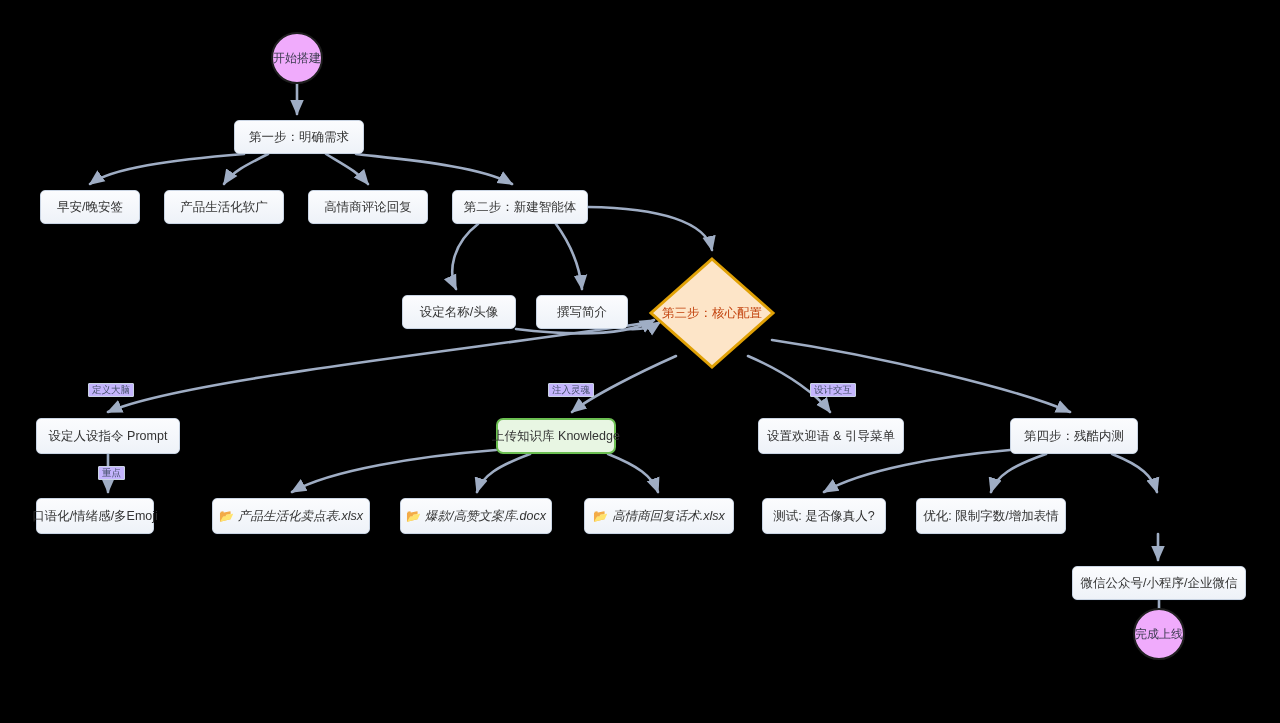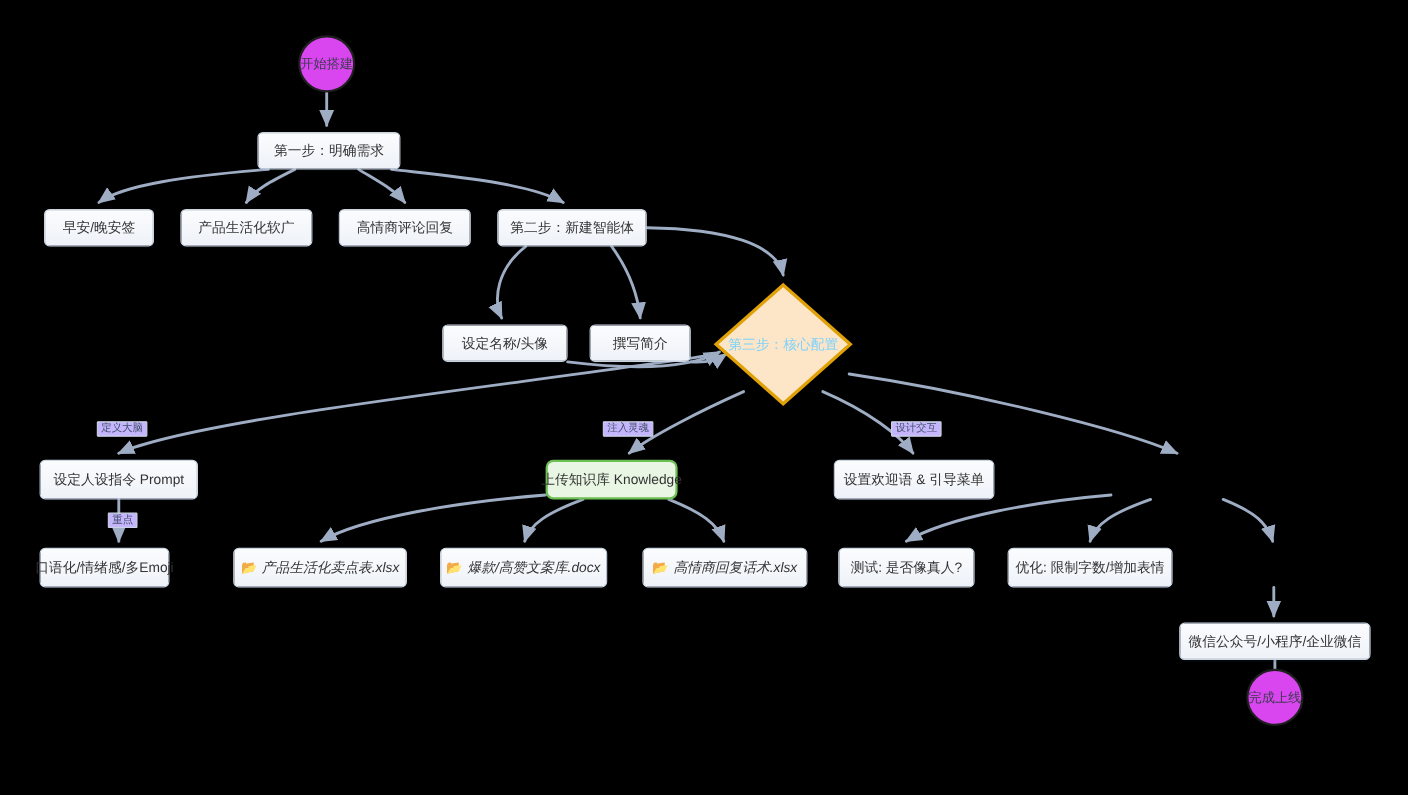--- a/index.html
+++ b/index.html
@@ -42,41 +42,41 @@
     border: 1px solid #c9d4e3;
     border-radius: 5px;
     box-shadow: 0 1px 1px rgba(40,60,90,0.10);
   }
   .node.rect.green {
     background: #e8f6e3;
     border: 2px solid #6cbf52;
     border-radius: 7px;
   }
   .node.circle {
-    background: #d946ef;
+    background: #f0abfc;
     border: 2.5px solid #1f1f1f;
     border-radius: 50%;
     font-size: 12px;
     color: #3b3b4f;
   }
   .node.diamond-wrap {
     background: none;
     border: none;
   }
   .diamond-shape {
     position: absolute;
     left: 0; top: 0;
     width: 100%;
     height: 100%;
   }
   .diamond-label {
     position: relative;
     z-index: 2;
     font-size: 12.5px;
-    color: #7dd3fc;
+    color: #c2410c;
   }
   .node .ital {
     font-style: italic;
   }
   .folder-ico {
     font-style: normal;
     margin-right: 4px;
     font-size: 12px;
   }
   .edge-label {
@@ -190,20 +190,23 @@
   </div>
 
   <div class="node rect green" style="left:496px;top:418px;width:120px;height:36px;">
     <span>上传知识库 Knowledge</span>
   </div>
 
   <div class="node rect" style="left:758px;top:418px;width:146px;height:36px;">
     <span>设置欢迎语 &amp; 引导菜单</span>
   </div>
 
+  <div class="node rect" style="left:1010px;top:418px;width:128px;height:36px;">
+    <span>第四步：残酷内测</span>
+  </div>
 
   <div class="node rect" style="left:36px;top:498px;width:118px;height:36px;">
     <span>口语化/情绪感/多Emoji</span>
   </div>
 
   <div class="node rect" style="left:212px;top:498px;width:158px;height:36px;">
     <span class="folder-ico">📂</span>
     <span class="ital">产品生活化卖点表.xlsx</span>
   </div>
 

